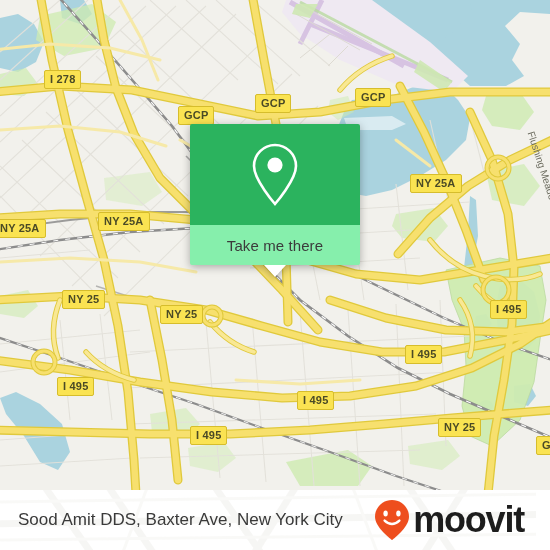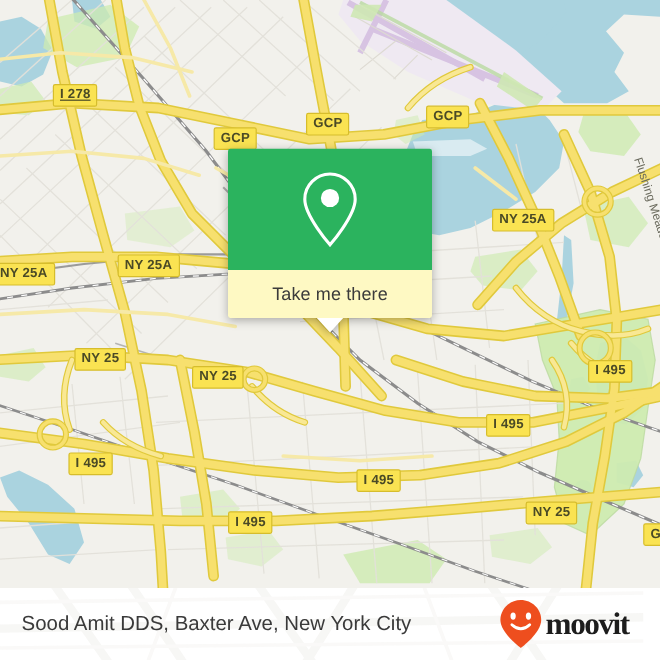--- a/index.html
+++ b/index.html
@@ -73,21 +73,21 @@
   #popup-top {
     height: 101px;
     background: #2BB35E;
     border-radius: 2px 2px 0 0;
     display: flex;
     align-items: center;
     justify-content: center;
   }
   #popup-bottom {
     height: 40px;
-    background: #fef9c3;
+    background: #86efac;
     border-radius: 0 0 2px 2px;
     display: flex;
     align-items: center;
     justify-content: center;
   }
   #popup-bottom .cta {
     color: #3b3b3b;
     font-family: "Liberation Sans", sans-serif;
     font-size: 15px;
     letter-spacing: 0.1px;
@@ -152,22 +152,22 @@
     position: absolute;
     right: 12px;
     top: 0;
     height: 60px;
     display: flex;
     align-items: center;
     gap: 2px;
   }
   #brand-word {
     color: #1d1d1d;
-    font-family: Liberation Serif, serif;
-    font-size: 26px;
+    font-family: Liberation Sans, sans-serif;
+    font-size: 36px;
     font-weight: bold;
     letter-spacing: -1.2px;
     line-height: 34px;
   }
 </style>
 </head>
 <body>
 
 <div id="app">
 
@@ -411,21 +411,21 @@
           <circle cx="496" cy="290" r="13"></circle>
           <circle cx="498" cy="168" r="11"></circle>
           <circle cx="44" cy="362" r="11"></circle>
           <circle cx="212" cy="316" r="9"></circle>
         </g>
 
       </g>
     </svg>
 
     <div id="shield-layer">
-        <div class="shield" style="left: 44px; top: 70px; text-decoration: underline;">I 278</div>
+        <div class="shield" style="left: 44px; top: 70px;">I 278</div>
         <div class="shield" style="left: 178px; top: 106px;">GCP</div>
         <div class="shield" style="left: 255px; top: 94px;">GCP</div>
         <div class="shield" style="left: 355px; top: 88px;">GCP</div>
         <div class="shield" style="left: 410px; top: 174px;">NY 25A</div>
         <div class="shield" style="left: -6px; top: 219px;">NY 25A</div>
         <div class="shield" style="left: 98px; top: 212px;">NY 25A</div>
         <div class="shield" style="left: 62px; top: 290px;">NY 25</div>
         <div class="shield" style="left: 160px; top: 305px;">NY 25</div>
         <div class="shield" style="left: 490px; top: 300px;">I 495</div>
         <div class="shield" style="left: 405px; top: 345px;">I 495</div>

